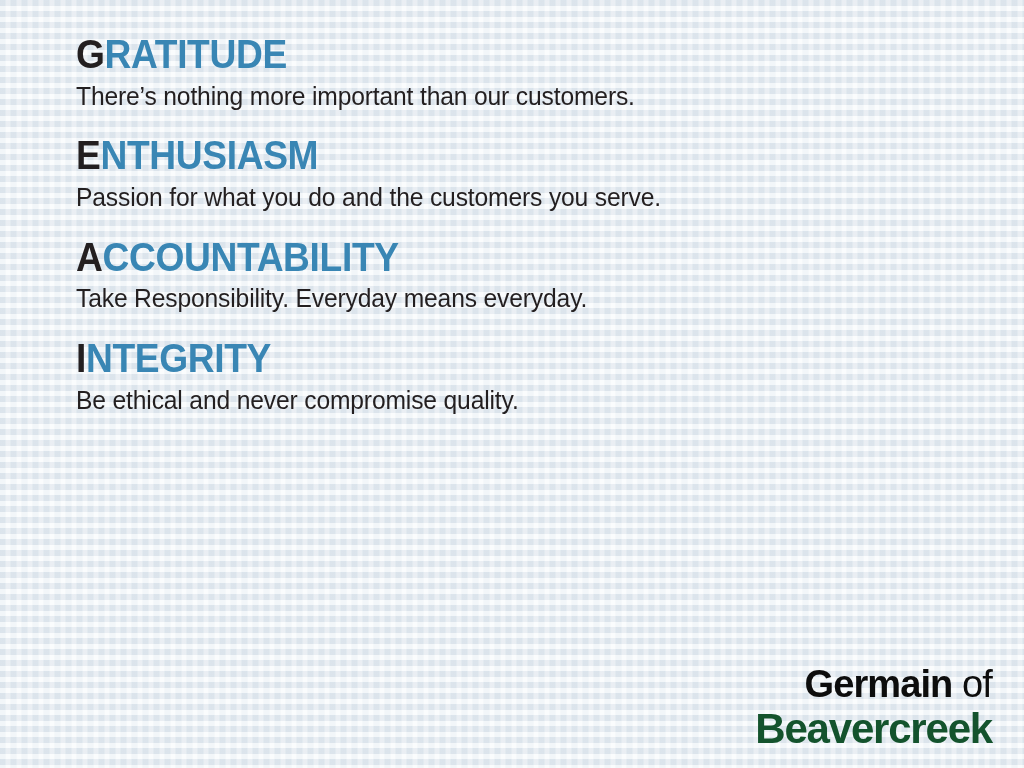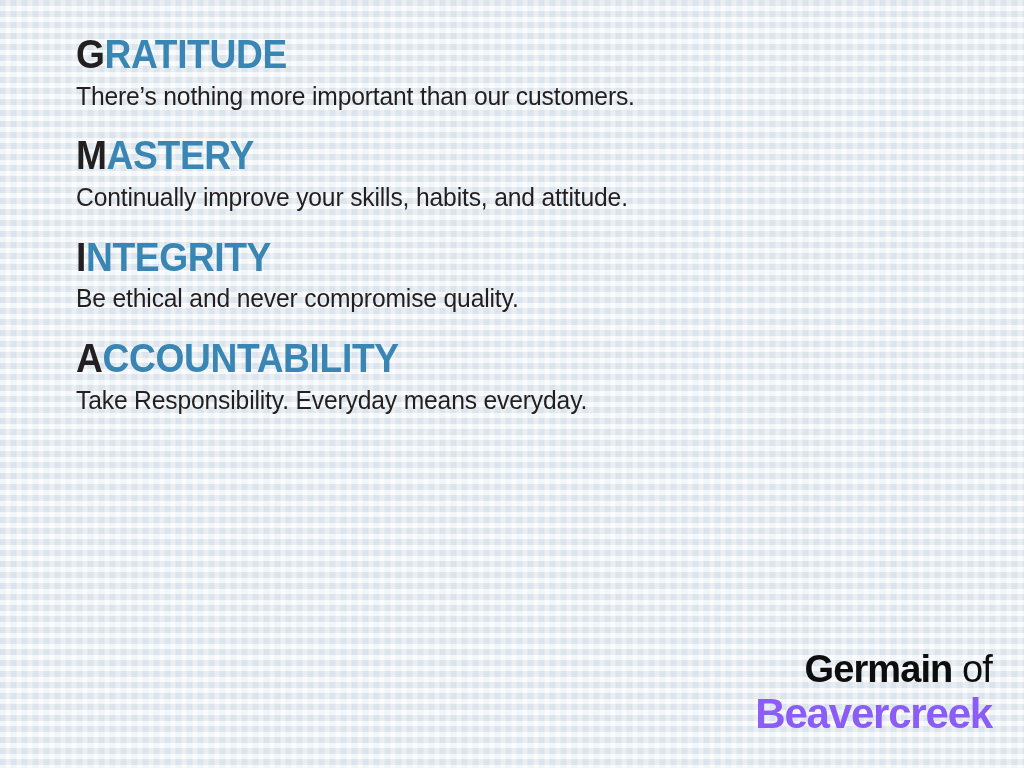--- a/index.html
+++ b/index.html
@@ -76,21 +76,21 @@
     letter-spacing: -0.15px;
     white-space: nowrap;
     transform: scaleX(0.985);
     transform-origin: left center;
   }
 
   
   .brand-logo {
     position: absolute;
     right: 32px;
-    bottom: 33px;
+    bottom: 18px;
     text-align: right;
     line-height: 1.0;
   }
 
   .brand-line-top {
     font-size: 38px;
     white-space: nowrap;
     letter-spacing: -0.9px;
   }
 
@@ -100,55 +100,55 @@
   }
 
   .brand-connector {
     font-weight: normal;
     color: #0d0d0d;
   }
 
   .brand-line-bottom {
     font-size: 42px;
     font-weight: bold;
-    color: #8b5cf6;
+    color: #14532d;
     white-space: nowrap;
     letter-spacing: -1.2px;
     margin-top: 5px;
   }
 </style>
 </head>
 <body>
 
 <div id="texture"></div>
 
 <div id="slide">
 
   <div class="values-list">
 
     <div class="value-entry">
       <div class="value-heading"><span class="initial">G</span><span class="remainder">RATITUDE</span></div>
       <div class="value-subtitle">There’s nothing more important than our customers.</div>
     </div>
 
+    <div class="value-entry">
+      <div class="value-heading"><span class="initial">E</span><span class="remainder">NTHUSIASM</span></div>
+      <div class="value-subtitle">Passion for what you do and the customers you serve.</div>
+    </div>
+
 
 
     <div class="value-entry">
-      <div class="value-heading"><span class="initial">M</span><span class="remainder">ASTERY</span></div>
-      <div class="value-subtitle">Continually improve your skills, habits, and attitude.</div>
+      <div class="value-heading"><span class="initial">A</span><span class="remainder">CCOUNTABILITY</span></div>
+      <div class="value-subtitle">Take Responsibility. Everyday means everyday.</div>
     </div>
 
     <div class="value-entry">
       <div class="value-heading"><span class="initial">I</span><span class="remainder">NTEGRITY</span></div>
       <div class="value-subtitle">Be ethical and never compromise quality.</div>
-    </div>
-
-    <div class="value-entry">
-      <div class="value-heading"><span class="initial">A</span><span class="remainder">CCOUNTABILITY</span></div>
-      <div class="value-subtitle">Take Responsibility. Everyday means everyday.</div>
     </div>
 
 
   </div>
 
   <div class="brand-logo">
     <div class="brand-line-top"><span class="brand-company">Germain</span> <span class="brand-connector">of</span></div>
     <div class="brand-line-bottom">Beavercreek</div>
   </div>
 

